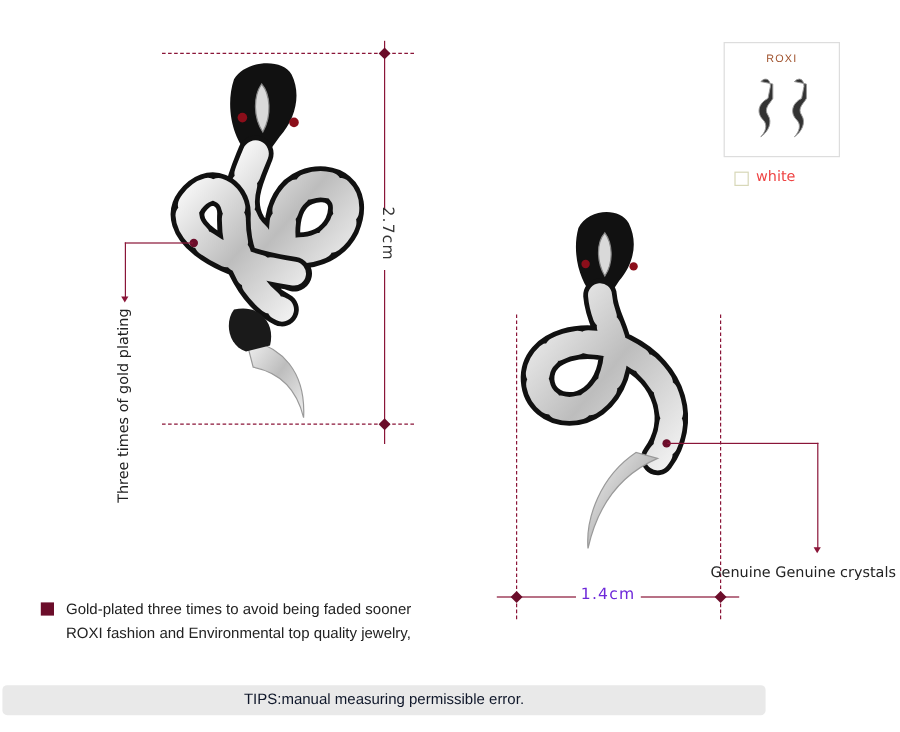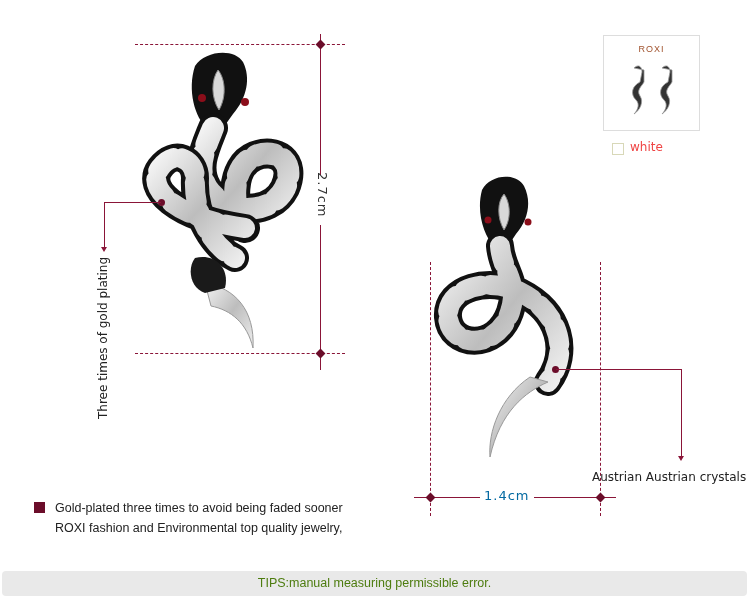--- a/index.html
+++ b/index.html
@@ -5,30 +5,30 @@
   html, body { margin:0; padding:0; background:#fff; }
   body { width:750px; height:610px; position:relative; overflow:hidden; font-family:"DejaVu Sans","Liberation Sans",sans-serif; color:#222; }
   .abs { position:absolute; }
   .dash-h { position:absolute; height:0; border-top:1px dashed #8a1538; }
   .dash-v { position:absolute; width:0; border-left:1px dashed #8a1538; }
   .solid-h { position:absolute; height:1px; background:#8a1538; }
   .solid-v { position:absolute; width:1px; background:#8a1538; }
   .dot { position:absolute; width:7px; height:7px; background:#6b0d2a; transform:rotate(45deg); }
   .rdot { position:absolute; width:7px; height:7px; border-radius:50%; background:#6b0d2a; }
   .arrow-down { position:absolute; width:0; height:0; border-left:3px solid transparent; border-right:3px solid transparent; border-top:5px solid #8a1538; }
-  .dim-label { position:absolute; font-size:13px; color:#0369a1; letter-spacing:1px; background:#fff; padding:0 4px; }
+  .dim-label { position:absolute; font-size:13px; color:#6d28d9; letter-spacing:1px; background:#fff; padding:0 4px; }
   .vtext { position:absolute; transform:rotate(-90deg); transform-origin:left top; white-space:nowrap; font-size:12px; color:#222; }
   .callout-text { position:absolute; font-size:12px; color:#222; white-space:nowrap; }
   .thumb { position:absolute; left:603px; top:35px; width:95px; height:94px; border:1px solid #ddd; background:#fff; }
   .thumb-brand { position:absolute; top:8px; width:100%; text-align:center; font-size:9px; color:#a0522d; font-family:Liberation Sans, sans-serif; letter-spacing:1px; }
   .swatch { position:absolute; left:612px; top:143px; width:10px; height:10px; border:1px solid #d8d8b8; }
   .swatch-label { position:absolute; left:630px; top:140px; font-size:12px; color:#ef4444; }
   .bullet { position:absolute; left:34px; top:502px; width:11px; height:11px; background:#6b0d2a; }
   .bullet-text { position:absolute; left:55px; top:498px; font-size:12.5px; line-height:20px; color:#222; font-family:"Liberation Sans",sans-serif; }
-  .tips-bar { position:absolute; left:2px; top:571px; width:745px; height:25px; background:#e9e9e9; border-radius:4px; text-align:center; line-height:25px; font-size:12.5px; color:#4d7c0f; font-family:"Liberation Sans",sans-serif; }
+  .tips-bar { position:absolute; left:2px; top:571px; width:636px; height:25px; background:#e9e9e9; border-radius:4px; text-align:center; line-height:25px; font-size:12.5px; color:#0f172a; font-family:"Liberation Sans",sans-serif; }
   svg { position:absolute; overflow:visible; }
 </style>
 </head>
 <body>
 
 <svg style="left:135px;top:48px;" width="170" height="320" viewBox="0 0 170 320">
   <defs>
     <linearGradient id="silv" x1="0" y1="0" x2="1" y2="1">
       <stop offset="0" stop-color="#f4f4f4"></stop>
       <stop offset="0.5" stop-color="#bdbdbd"></stop>
@@ -79,21 +79,21 @@
 <div class="dash-v" style="left:600px;top:262px;height:254px;"></div>
 <div class="solid-h" style="left:414px;top:497px;width:202px;"></div>
 <div class="dot" style="left:427px;top:494px;"></div>
 <div class="dot" style="left:597px;top:494px;"></div>
 <div class="dim-label" style="left:480px;top:488px;">1.4cm</div>
 
 <div class="rdot" style="left:552px;top:366px;"></div>
 <div class="solid-h" style="left:556px;top:369px;width:126px;"></div>
 <div class="solid-v" style="left:681px;top:369px;height:88px;"></div>
 <div class="arrow-down" style="left:678px;top:456px;"></div>
-<div class="callout-text" style="left:592px;top:470px;">Austrian Austrian crystals</div>
+<div class="callout-text" style="left:592px;top:470px;">Genuine Genuine crystals</div>
 
 <div class="thumb">
   <div class="thumb-brand">ROXI</div>
   <svg style="left:20px;top:28px;" width="56" height="52" viewBox="0 0 56 52">
     <path d="M10,4 C14,0 18,2 18,8 L16,18 C8,22 6,30 12,36 C16,40 14,46 10,50 C16,46 20,38 16,32 C12,26 18,22 20,18 L20,6 Z" fill="#333" stroke="#999" stroke-width="0.8"></path>
     <path d="M38,4 C42,0 46,2 46,8 L44,18 C36,22 34,30 40,36 C44,40 42,46 38,50 C44,46 48,38 44,32 C40,26 46,22 48,18 L48,6 Z" fill="#333" stroke="#999" stroke-width="0.8"></path>
   </svg>
 </div>
 <div class="swatch"></div>
 <div class="swatch-label">white</div>

